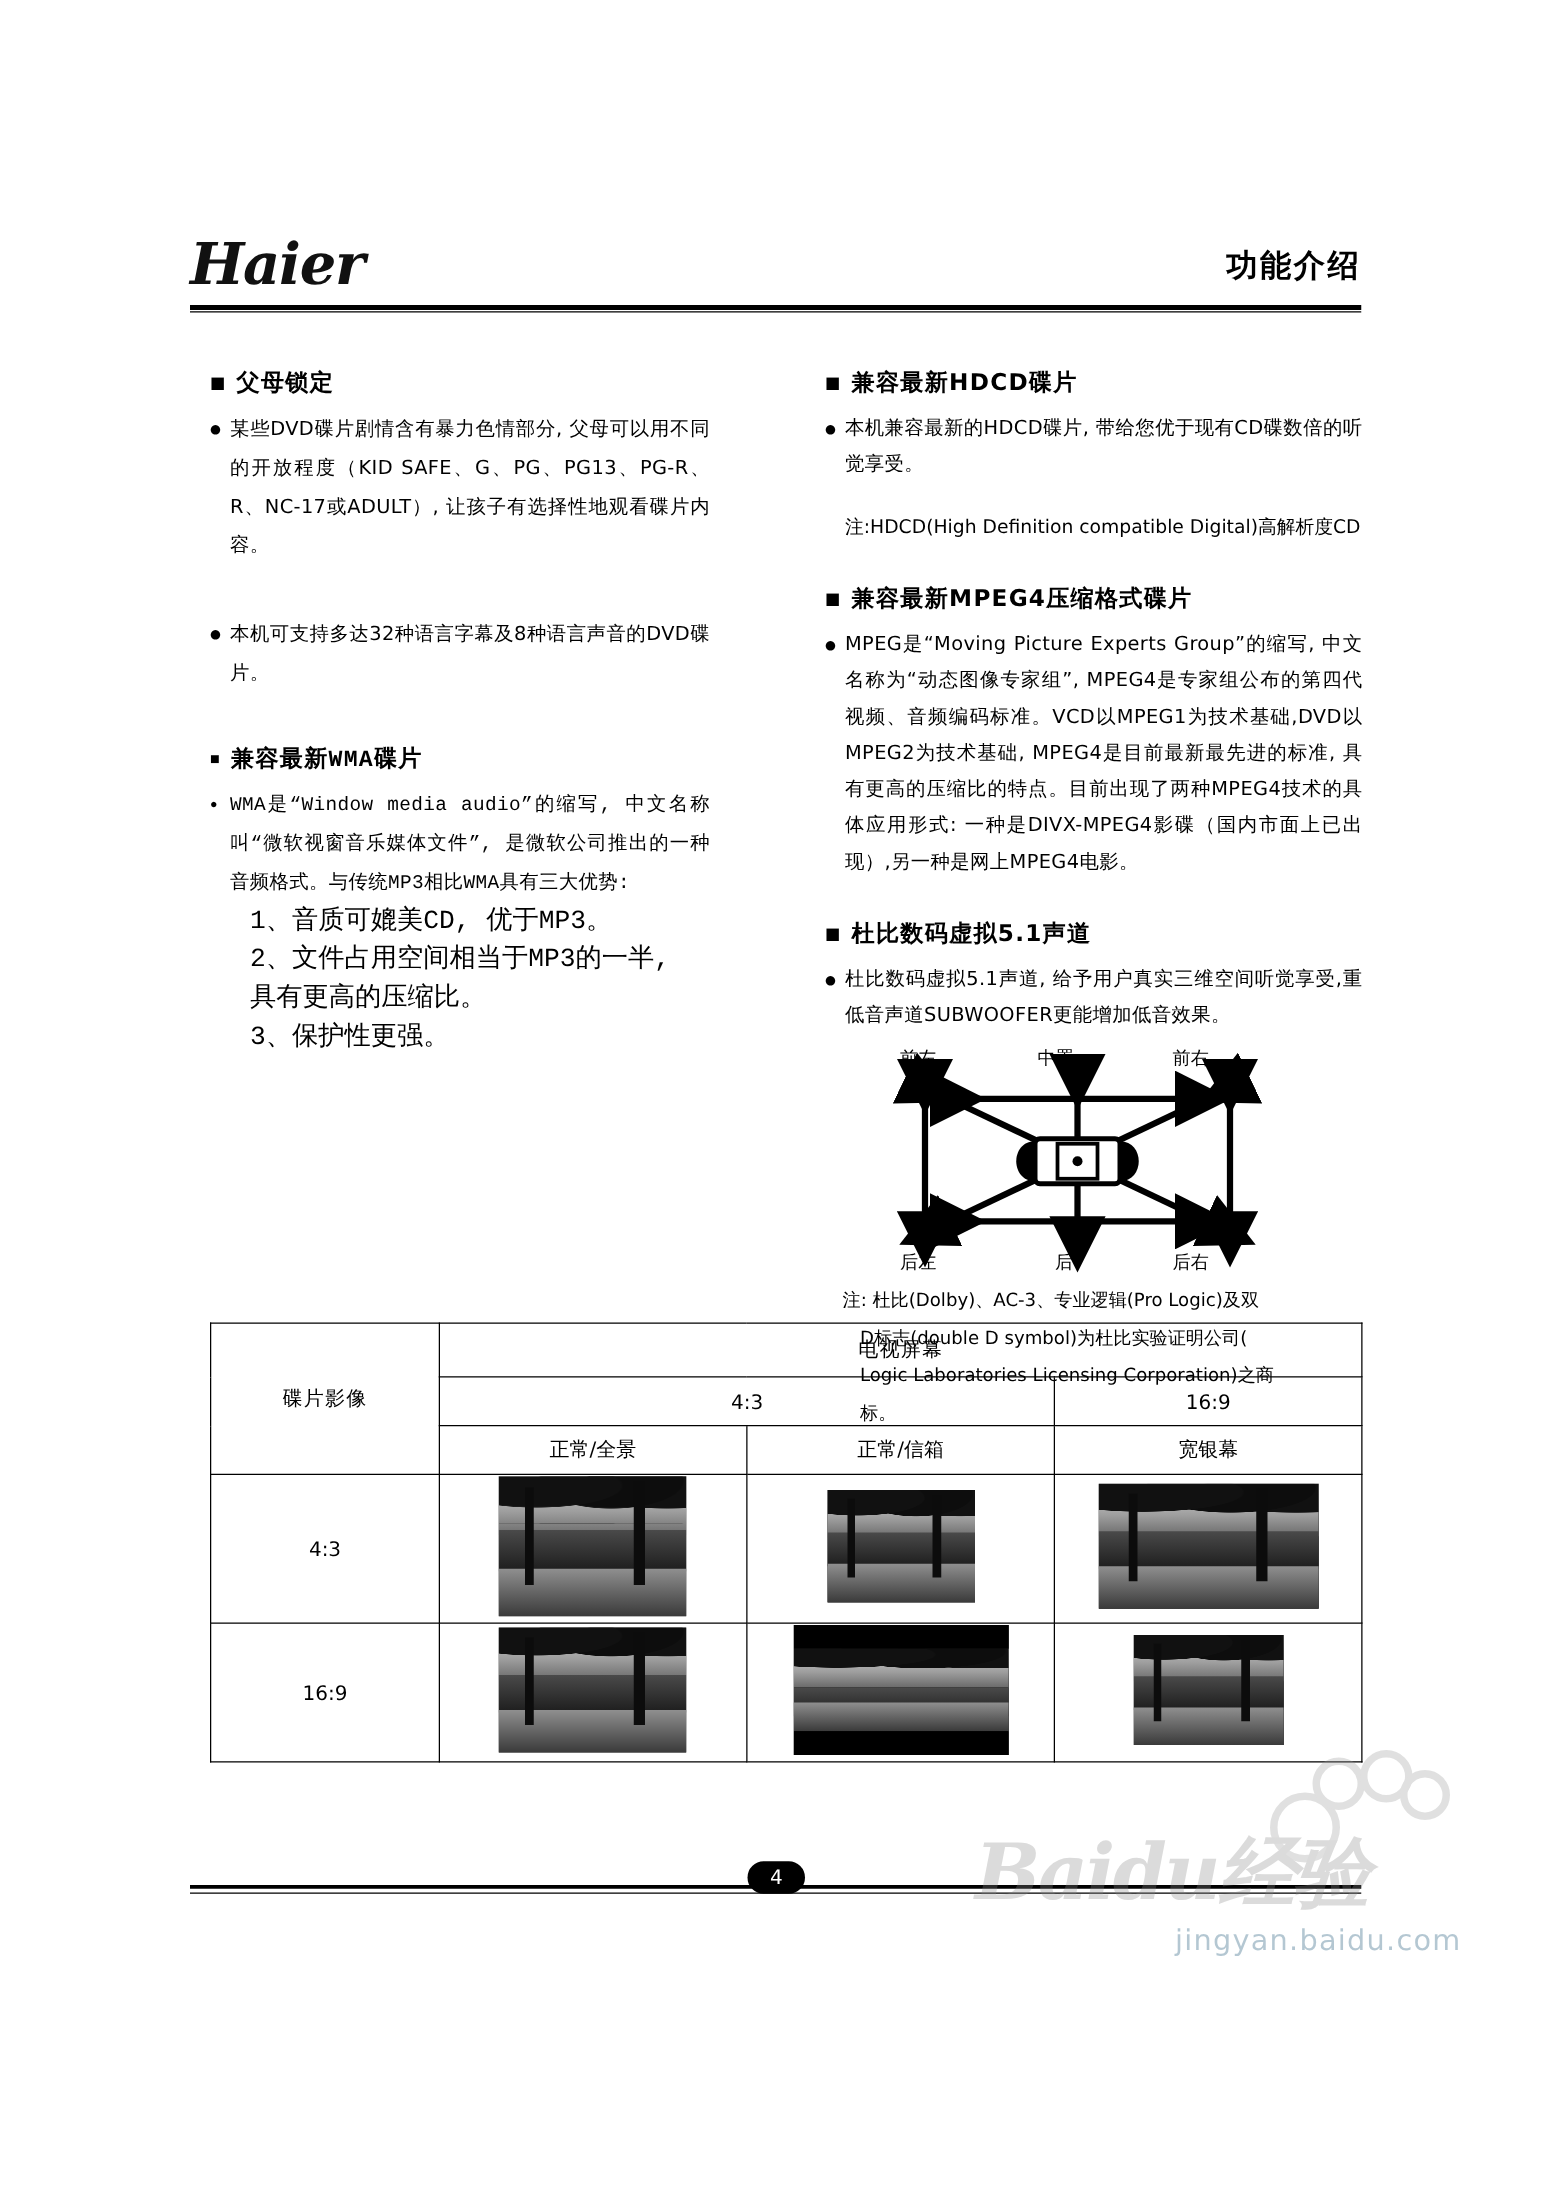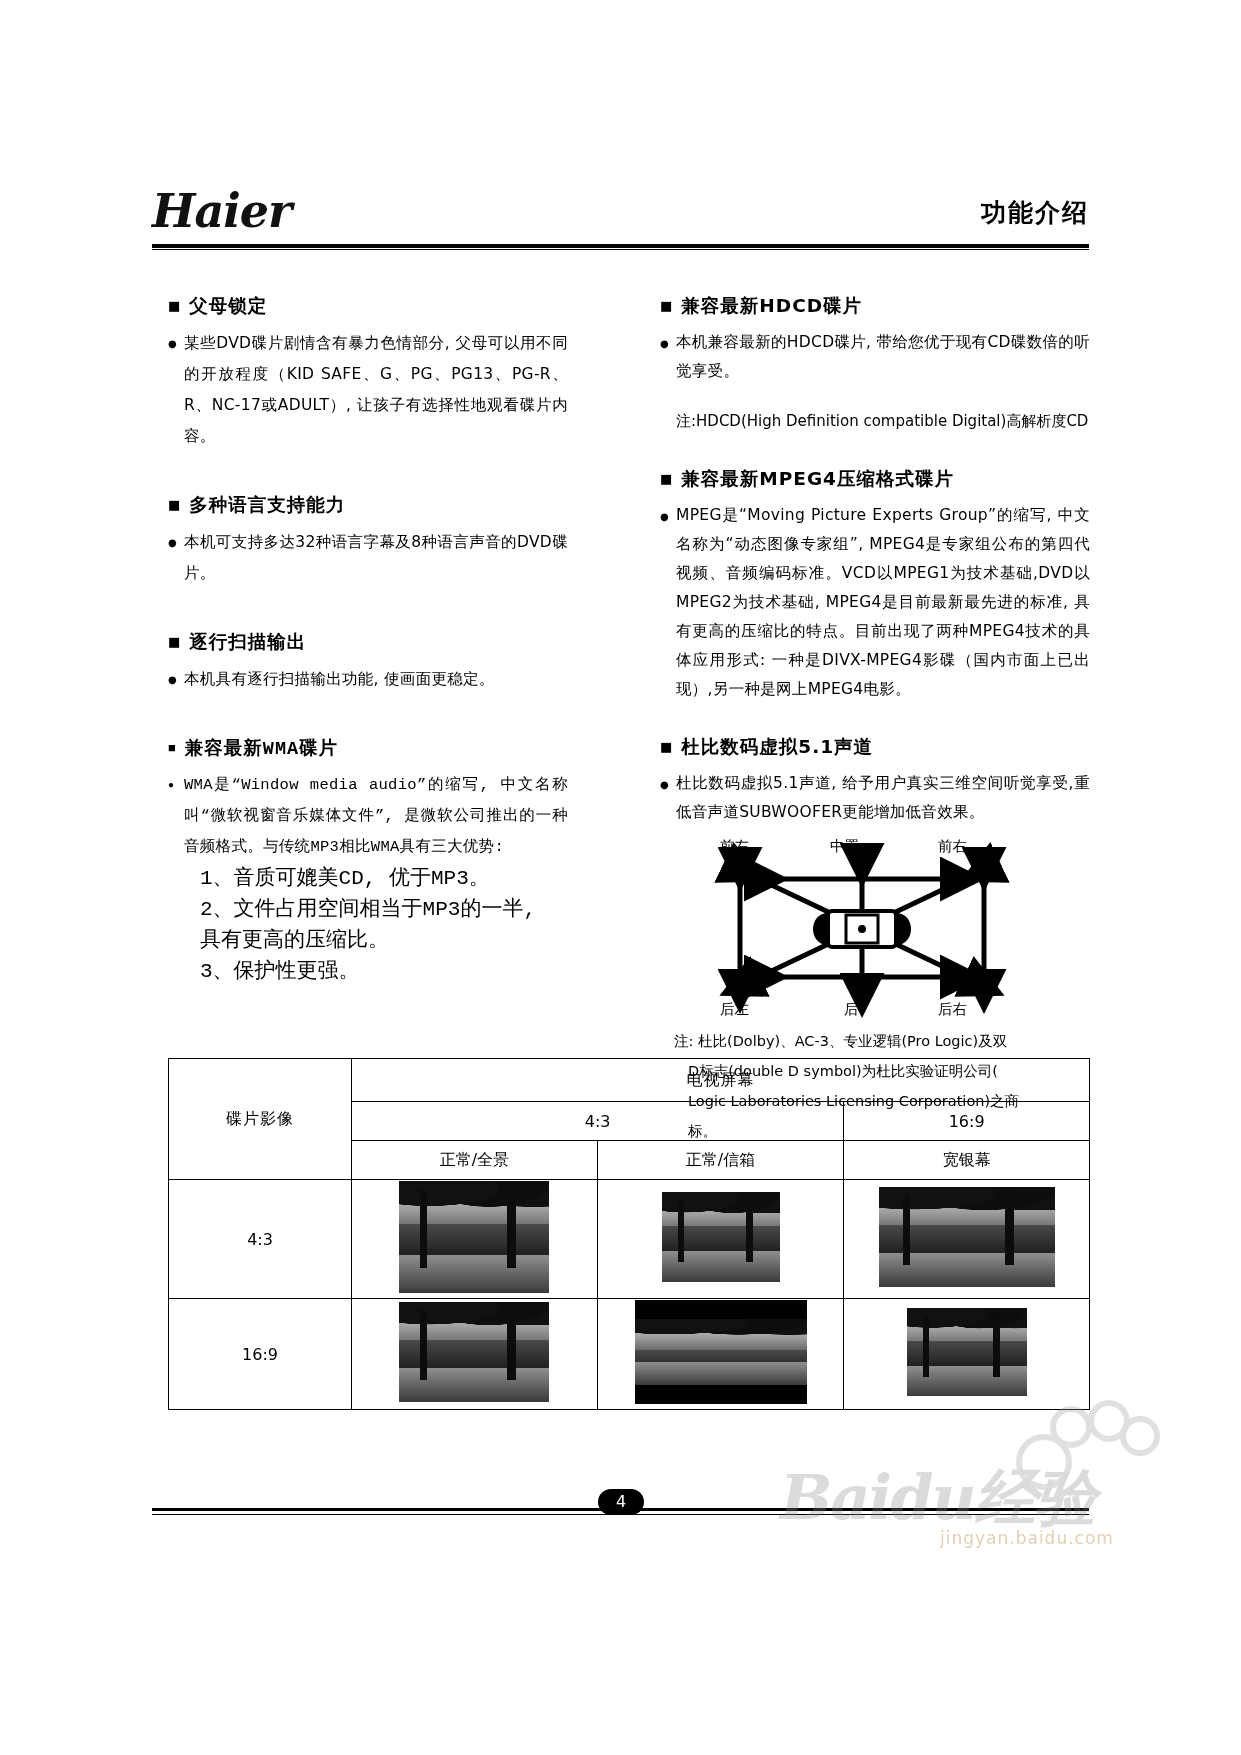--- a/index.html
+++ b/index.html
@@ -52,21 +52,21 @@
   .bar{position:absolute;left:0;right:0;background:#000;}
 
   
   .footer-rule1{position:absolute;left:152px;top:1508px;width:937px;height:3px;background:#000;}
   .footer-rule2{position:absolute;left:152px;top:1514px;width:937px;height:1px;background:#000;}
   .pagenum{position:absolute;left:598px;top:1489px;width:46px;height:26px;border-radius:13px;background:#000;color:#fff;font-size:16px;line-height:26px;text-align:center;}
 
   
   .wm{position:absolute;left:770px;top:1400px;width:420px;height:180px;opacity:.30;pointer-events:none;}
   .wm-text{position:absolute;left:10px;top:56px;font-size:62px;font-weight:bold;font-style:italic;color:#8a8a8a;letter-spacing:-2px;font-family:"DejaVu Serif","Liberation Serif",serif;}
-  .wm-sub{position:absolute;left:170px;top:128px;font-size:17px;color:#a16207;letter-spacing:1px;}
+  .wm-sub{position:absolute;left:170px;top:140px;font-size:23px;color:#0c4a6e;letter-spacing:1px;}
   .wm-paw{position:absolute;right:24px;top:0;width:150px;height:110px;}
   .wm-paw i{position:absolute;display:block;border-radius:50%;border:6px solid #9a9a9a;}
 </style>
 </head>
 <body>
 
 <div class="page">
 
   <div class="header">
     <div class="logo">Haier</div>
@@ -76,28 +76,23 @@
   </div>
 
   <div class="col col-left">
 
     <div class="sec">
       <h3>父母锁定</h3>
       <div class="bullet">某些DVD碟片剧情含有暴力色情部分, 父母可以用不同的开放程度（KID SAFE、G、PG、PG13、PG-R、R、NC-17或ADULT）, 让孩子有选择性地观看碟片内容。</div>
     </div>
 
     <div class="sec" style="margin-top:40px;">
-      <h3>多种语言支持能力</h3>
       <div class="bullet">本机可支持多达32种语言字幕及8种语言声音的DVD碟片。</div>
     </div>
 
-    <div class="sec" style="margin-top:40px;">
-      <h3>逐行扫描输出</h3>
-      <div class="bullet">本机具有逐行扫描输出功能, 使画面更稳定。</div>
-    </div>
 
     <div class="sec" style="margin-top:40px;font-family:Liberation Mono, monospace;">
       <h3>兼容最新WMA碟片</h3>
       <div class="bullet">WMA是“Window media audio”的缩写, 中文名称叫“微软视窗音乐媒体文件”, 是微软公司推出的一种音频格式。与传统MP3相比WMA具有三大优势:</div>
       <div class="numlist">1、音质可媲美CD, 优于MP3。</div>
       <div class="numlist">2、文件占用空间相当于MP3的一半, 具有更高的压缩比。</div>
       <div class="numlist">3、保护性更强。</div>
     </div>
 
 

